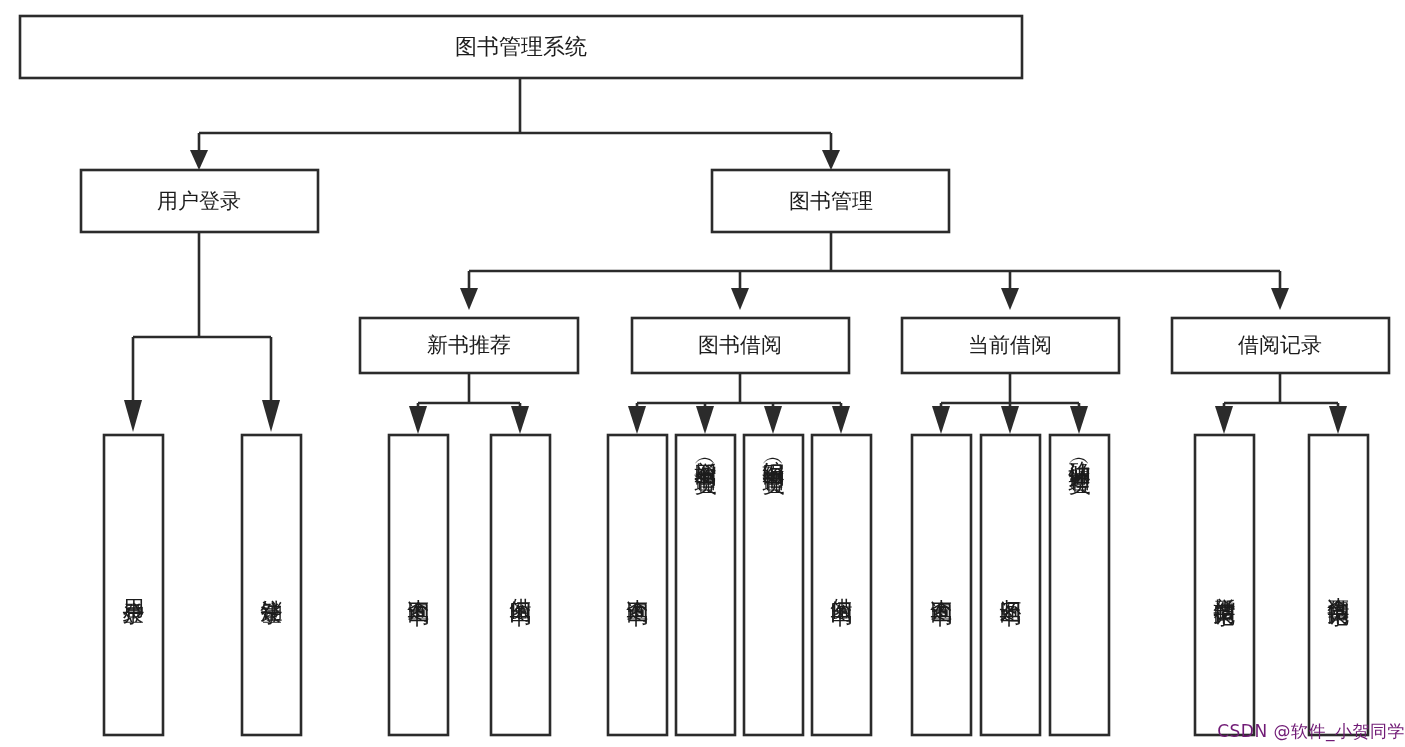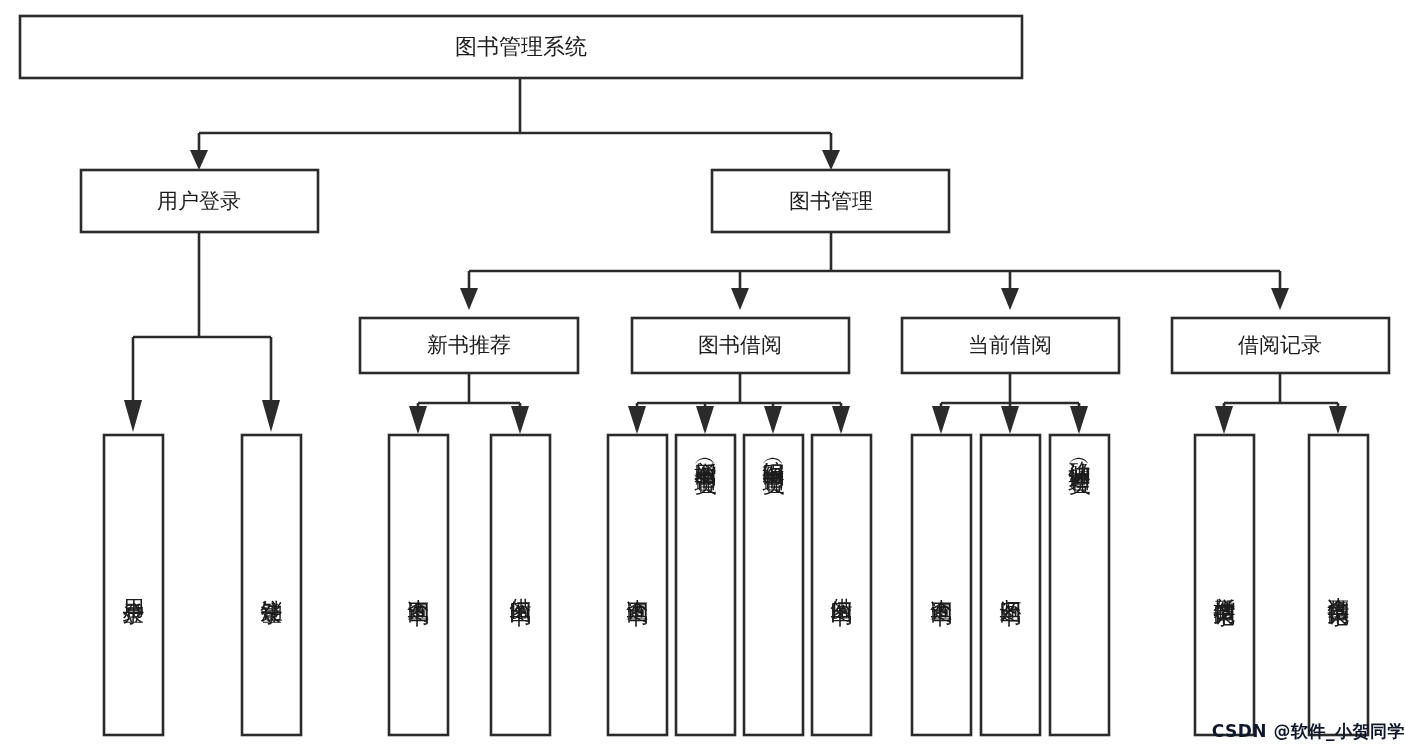--- a/index.html
+++ b/index.html
@@ -74,24 +74,23 @@
     white-space: nowrap;
     pointer-events: none;
     user-select: none;
   }
   .watermark {
     position: absolute;
     right: 8px;
     bottom: 4px;
     font-family: "DejaVu Sans", "Liberation Sans", sans-serif;
     font-size: 17px;
-    color: #0f172a;
+    color: #701a75;
     letter-spacing: 0.5px;
     white-space: nowrap;
-    font-weight: bold;
   }
 </style>
 </head>
 <body>
 
 <div id="diagram-root">
 
   <svg class="canvas" viewBox="0 0 1405 747" xmlns="http://www.w3.org/2000/svg">
 
     <g>

